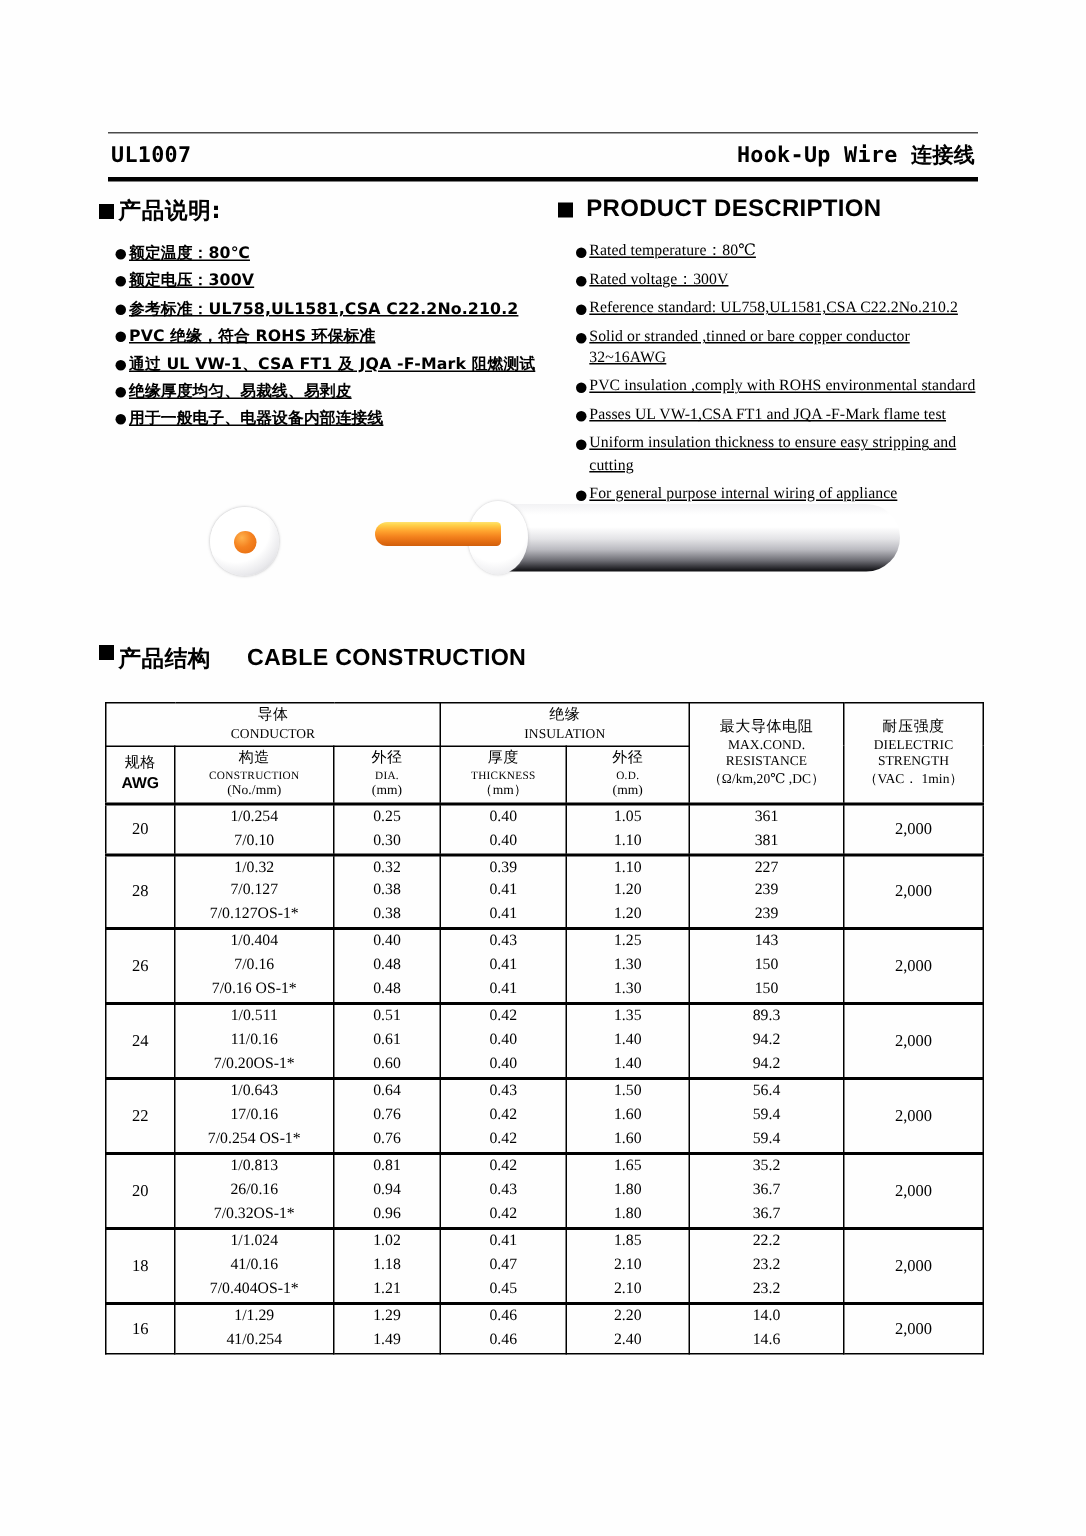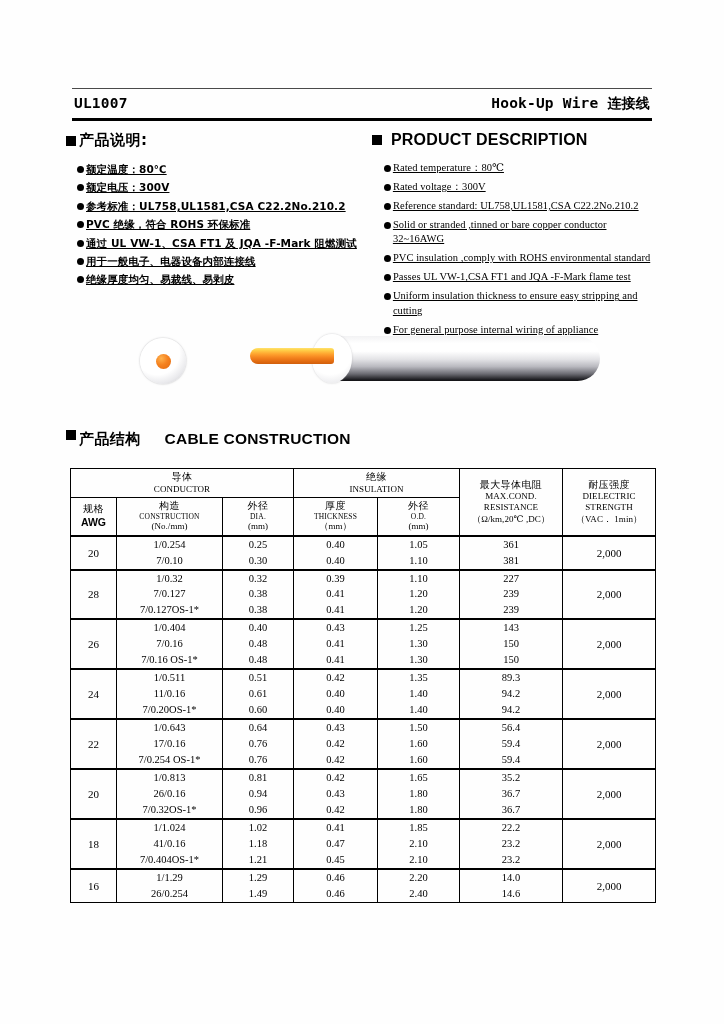--- a/index.html
+++ b/index.html
@@ -364,25 +364,25 @@
         <li>
             <span class="dot"></span>
             <span class="cn-item">PVC 绝缘，符合 ROHS 环保标准</span>
           </li>
         <li>
             <span class="dot"></span>
             <span class="cn-item">通过 UL VW-1、CSA FT1 及 JQA -F-Mark 阻燃测试</span>
           </li>
         <li>
             <span class="dot"></span>
+            <span class="cn-item">绝缘厚度均匀、易裁线、易剥皮</span>
+          </li>
+        <li>
+            <span class="dot"></span>
             <span class="cn-item">用于一般电子、电器设备内部连接线</span>
-          </li>
-        <li>
-            <span class="dot"></span>
-            <span class="cn-item">绝缘厚度均匀、易裁线、易剥皮</span>
           </li>
       </ul>
     </div>
 
     <div class="col-en">
       <div class="sec-title en">
         <span class="sq"></span>
         <span class="sec-title-en">PRODUCT DESCRIPTION</span>
       </div>
       <ul class="bullets">
@@ -696,21 +696,21 @@
             <span>22.2</span>
             <span>23.2</span>
             <span>23.2</span>
           </td>
           <td class="diel">2,000</td>
         </tr>
         <tr>
           <td class="awg">16</td>
           <td class="stack">
             <span>1/1.29</span>
-            <span>26/0.254</span>
+            <span>41/0.254</span>
           </td>
           <td class="stack">
             <span>1.29</span>
             <span>1.49</span>
           </td>
           <td class="stack">
             <span>0.46</span>
             <span>0.46</span>
           </td>
           <td class="stack">

